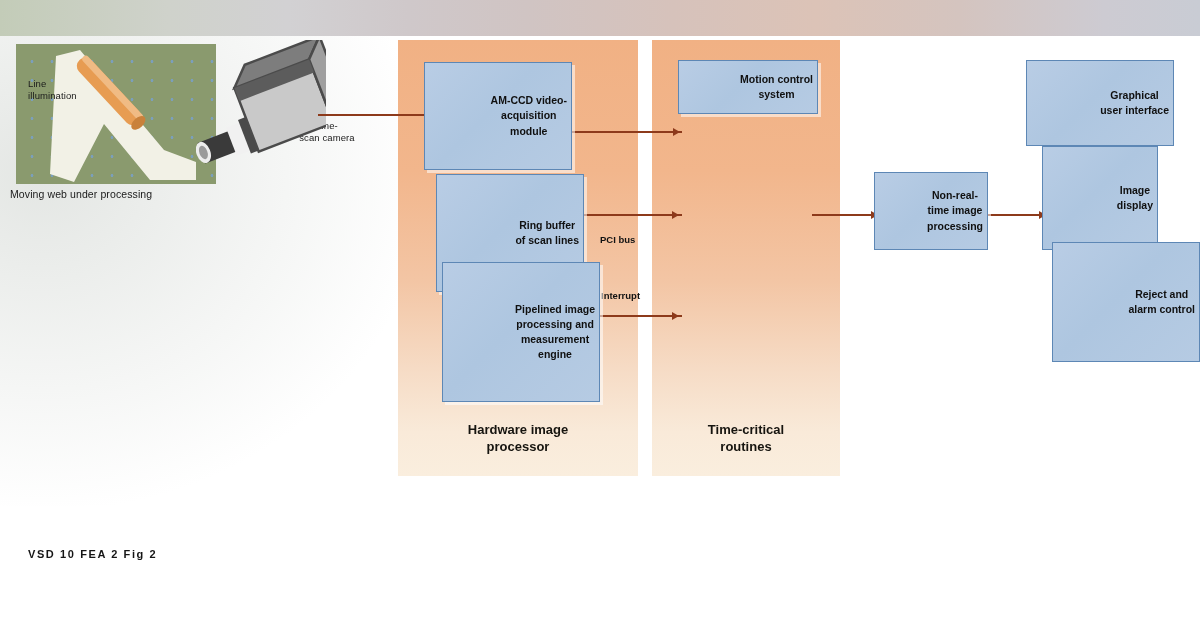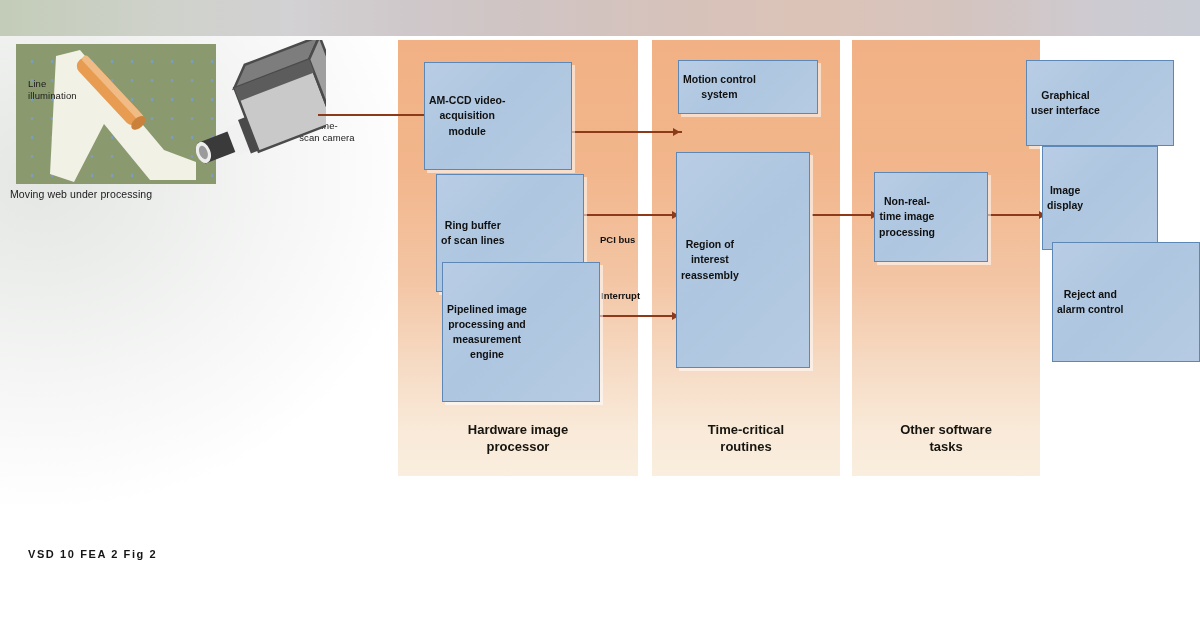--- a/index.html
+++ b/index.html
@@ -122,21 +122,21 @@
   }
 
   
   .box {
     position: absolute;
     background: linear-gradient(135deg, #b9cde5 0%, #aec6e0 45%, #b6cbe3 100%);
     border: 1.4px solid #5d87b5;
     box-shadow: 3px 3px 0 rgba(255,255,255,0.55);
     display: flex;
     align-items: center;
-    justify-content: flex-start;
+    justify-content: flex-end;
     text-align: center;
     box-sizing: border-box;
   }
   .box span {
     display: block;
     font-size: 10.5px;
     font-weight: bold;
     color: #101010;
     line-height: 1.45;
     filter: blur(0.62px);
@@ -144,21 +144,21 @@
   }
 
   
   #box-acq     { left: 424px; top: 26px;  width: 148px; height: 108px; }
   #box-ring    { left: 436px; top: 118px; width: 148px; height: 118px; margin-top: 20px; }
   #box-pipe    { left: 442px; top: 226px; width: 158px; height: 140px; }
   
   #box-motion  { left: 678px; top: 24px;  width: 140px; height: 54px; }
   #box-roi     { left: 676px; top: 116px; width: 134px; height: 216px; }
   
-  #box-nrt     { left: 874px; top: 136px; width: 114px; height: 90px; }
+  #box-nrt     { left: 874px; top: 136px; width: 114px; height: 78px; }
   
   #box-gui     { left: 1026px; top: 24px;  width: 148px; height: 86px; }
   #box-disp    { left: 1042px; top: 110px; width: 116px; height: 104px; }
   #box-reject  { left: 1052px; top: 206px; width: 148px; height: 120px; }
 
   
   .conn {
     position: absolute;
     background: #8d3a1b;
     height: 1.6px;
@@ -233,23 +233,20 @@
       <rect x="48" y="40" width="80" height="14" fill="#5c5c5c"></rect>
     </g>
   </svg>
 
   <div class="panel" id="panel-hw">
     <div class="panel-caption">Hardware image<br>processor</div>
   </div>
   <div class="panel" id="panel-rt">
     <div class="panel-caption">Time-critical<br>routines</div>
   </div>
-  <div class="panel" id="panel-sw">
-    <div class="panel-caption">Other software<br>tasks</div>
-  </div>
 
   <div class="conn" style="left:318px; top:78px; width:112px;"></div>
   <div class="arrowhead" style="left:424px; top:74.5px;"></div>
 
   <div class="conn" style="left:570px; top:95px; width:112px;"></div>
   <div class="arrowhead" style="left:673px; top:91.5px;"></div>
 
   <div class="conn" style="left:582px; top:178px; width:100px;"></div>
   <div class="arrowhead" style="left:672px; top:174.5px;"></div>
   <div class="conn-label" style="left:600px; top:154px;margin-top:44px;">PCI bus</div>
@@ -270,23 +267,20 @@
   <div class="box" id="box-ring">
     <span>Ring buffer<br>of scan lines</span>
   </div>
   <div class="box" id="box-pipe">
     <span>Pipelined image<br>processing and<br>measurement<br>engine</span>
   </div>
 
   <div class="box" id="box-motion">
     <span>Motion control<br>system</span>
   </div>
-  <div class="box" id="box-roi">
-    <span>Region of<br>interest<br>reassembly</span>
-  </div>
 
   <div class="box" id="box-nrt">
     <span>Non-real-<br>time image<br>processing</span>
   </div>
 
   <div class="box" id="box-gui">
     <span>Graphical<br>user interface</span>
   </div>
   <div class="box" id="box-disp">
     <span>Image<br>display</span>

